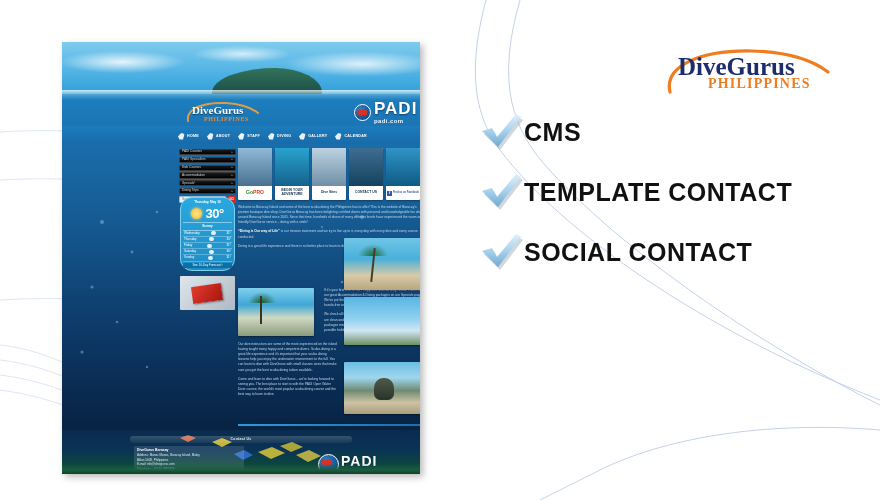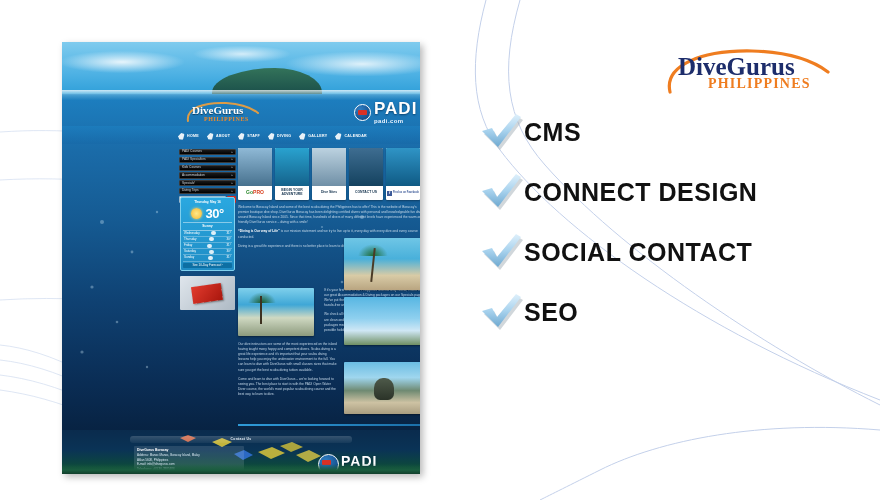--- a/index.html
+++ b/index.html
@@ -137,21 +137,21 @@
   }
   .search-box span{font-size:3.2px;color:#5d7486;line-height:1;}
   .search-go{width:9px;height:7px;background:#d02b22;border-radius:1px;
     display:flex;align-items:center;justify-content:center;}
   .search-go span{font-size:3px;color:#fff;font-weight:700;line-height:1;}
 
   
   .weather{
     position:absolute;left:118px;top:155px;width:55px;
     background:linear-gradient(180deg,#2aa8e0,#1f8cc4);
-    border:.5px solid #7fd0ee;border-radius:2px;padding:2px;box-sizing:border-box;
+    border:.5px solid #7fd0ee;border-radius:12px;padding:2px;box-sizing:border-box;
   }
   .w-date{font-size:3.2px;color:#fff;text-align:center;font-weight:700;line-height:1.4;}
   .w-mid{display:flex;align-items:center;justify-content:center;gap:3px;height:18px;}
   .w-sun{width:11px;height:11px;border-radius:50%;
     background:radial-gradient(circle,#ffe98a,#f6b731);box-shadow:0 0 3px #ffd76a;}
   .w-temp{font-size:13px;font-weight:700;color:#fff;line-height:1;letter-spacing:-.5px;}
   .w-cond{font-size:3.4px;color:#fff;text-align:center;font-weight:700;
     border-top:.5px solid rgba(255,255,255,.45);border-bottom:.5px solid rgba(255,255,255,.45);
     padding:1px 0;line-height:1.2;}
   .w-row{display:flex;align-items:center;justify-content:space-between;
@@ -314,42 +314,33 @@
       <span class="feature-label">CMS</span>
     </div>
 
     <div class="feature-row">
       <span class="check-icon">
         <svg width="46" height="42" viewBox="0 0 46 42">
           <path d="M4 20 L14 17 L19 26 L38 3 L43 6 L20 36 Z" fill="#9aa6b0" opacity=".45" transform="translate(2,3)"></path>
           <path d="M4 20 L14 17 L19 26 L38 3 L43 6 L20 36 Z" fill="url(#ck1)"></path>
         </svg>
       </span>
-      <span class="feature-label">CONNECT DESIGN</span>
+      <span class="feature-label">TEMPLATE CONTACT</span>
     </div>
 
     <div class="feature-row">
       <span class="check-icon">
         <svg width="46" height="42" viewBox="0 0 46 42">
           <path d="M4 20 L14 17 L19 26 L38 3 L43 6 L20 36 Z" fill="#9aa6b0" opacity=".45" transform="translate(2,3)"></path>
           <path d="M4 20 L14 17 L19 26 L38 3 L43 6 L20 36 Z" fill="url(#ck1)"></path>
         </svg>
       </span>
       <span class="feature-label">SOCIAL CONTACT</span>
     </div>
 
-    <div class="feature-row">
-      <span class="check-icon">
-        <svg width="46" height="42" viewBox="0 0 46 42">
-          <path d="M4 20 L14 17 L19 26 L38 3 L43 6 L20 36 Z" fill="#9aa6b0" opacity=".45" transform="translate(2,3)"></path>
-          <path d="M4 20 L14 17 L19 26 L38 3 L43 6 L20 36 Z" fill="url(#ck1)"></path>
-        </svg>
-      </span>
-      <span class="feature-label">SEO</span>
-    </div>
 
   </div>
 
   <div class="shot">
     <div class="shot-bg"></div>
     <div class="sky"></div>
     <div class="island"></div>
     <div class="waterline"></div>
     <div class="nav-band"></div>
 

